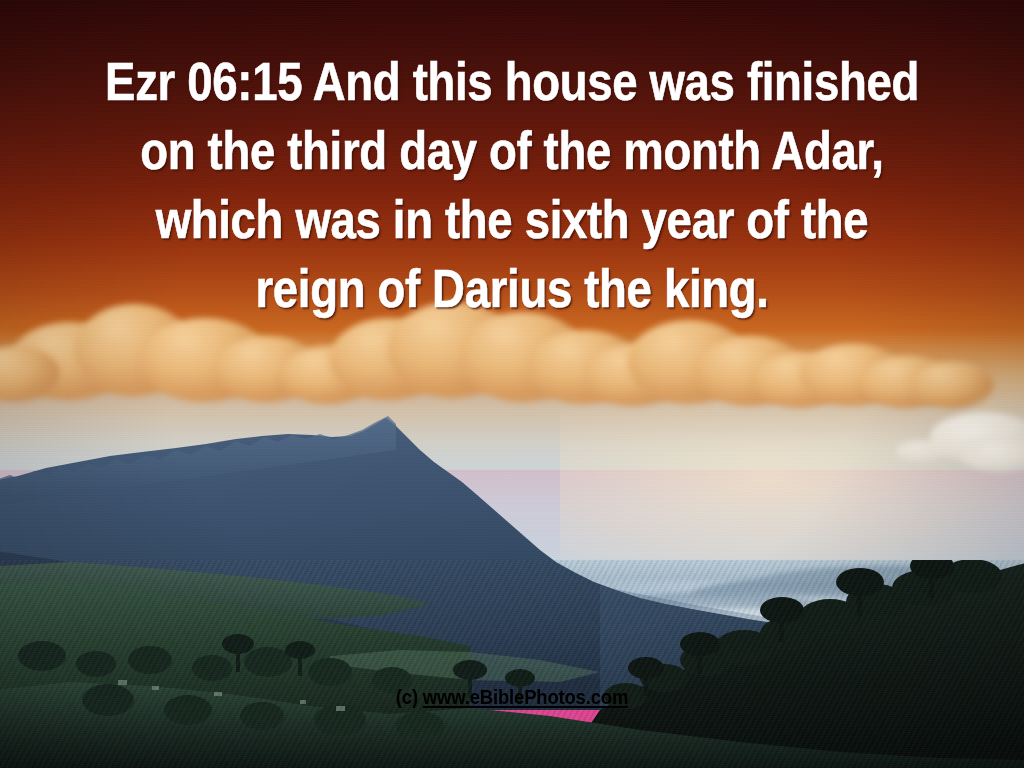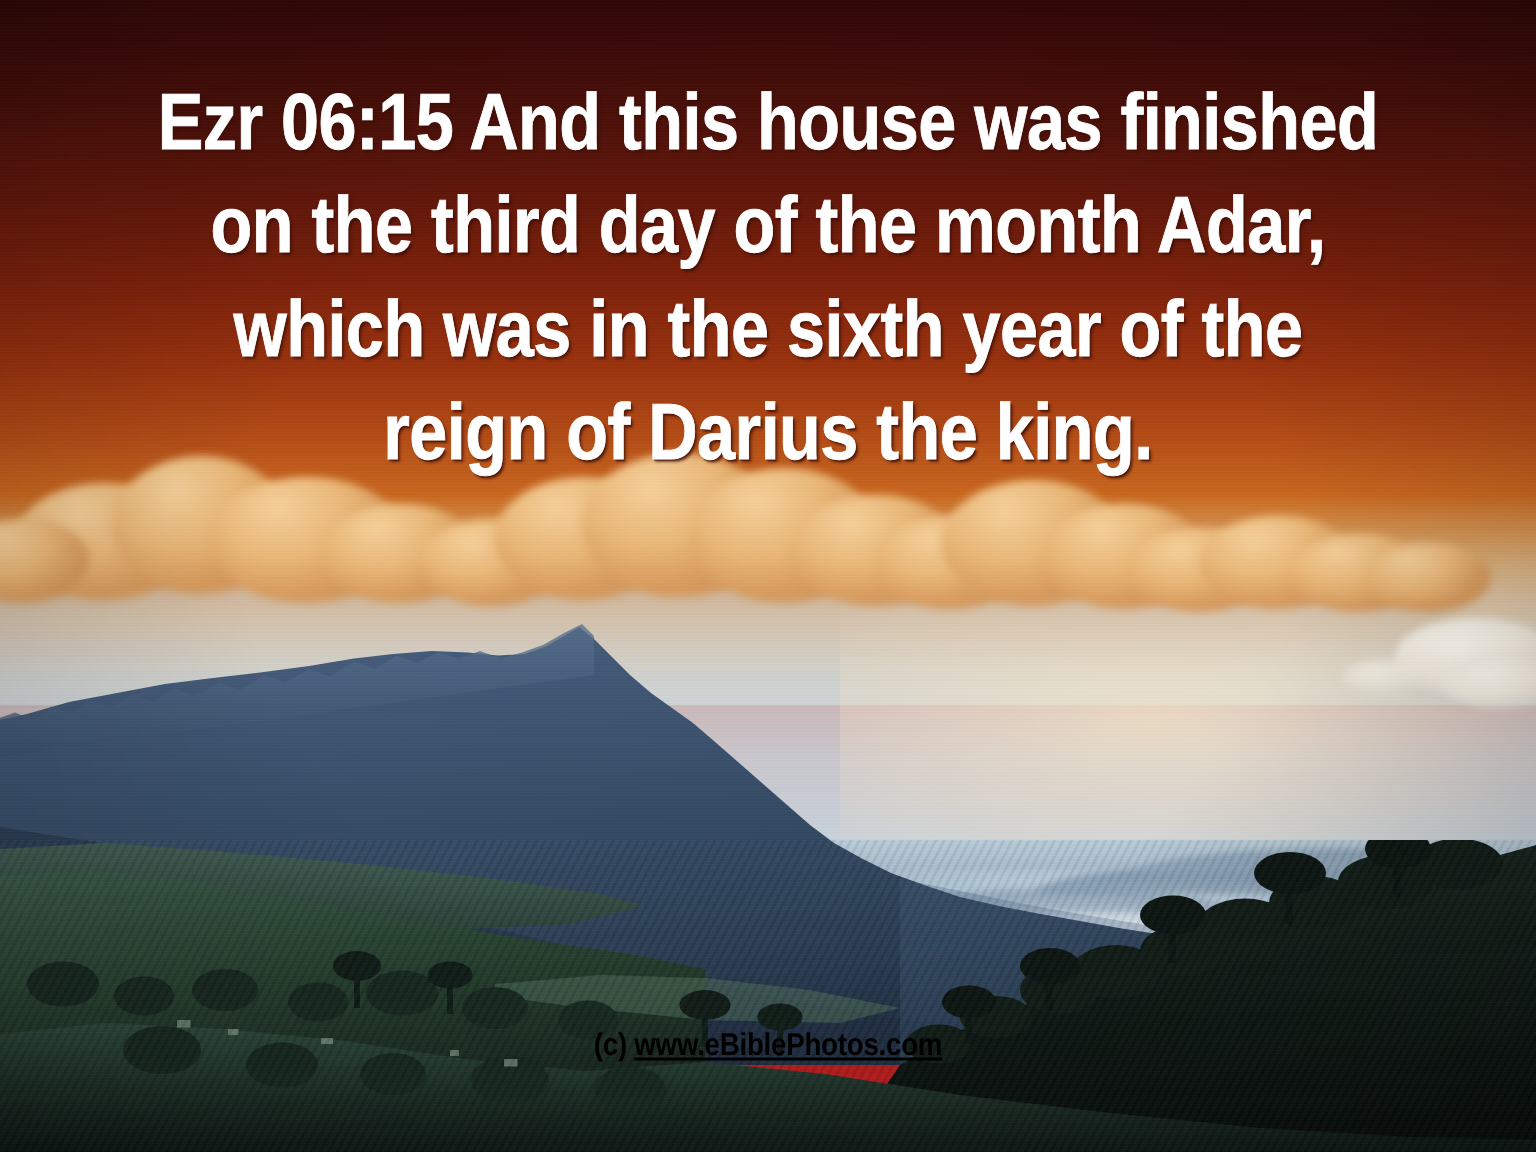--- a/index.html
+++ b/index.html
@@ -10,21 +10,21 @@
   }
   body {
     font-family: "Liberation Sans", sans-serif;
   }
 
   #stage {
     position: relative;
     width: 1024px;
     height: 768px;
     overflow: hidden;
-    background: #b91c1c;
+    background: #ec4899;
   }
 
   
   .sky {
     position: absolute;
     left: 0; top: 0;
     width: 1024px;
     height: 470px;
     background: linear-gradient(to bottom,
         #350807 0%,

